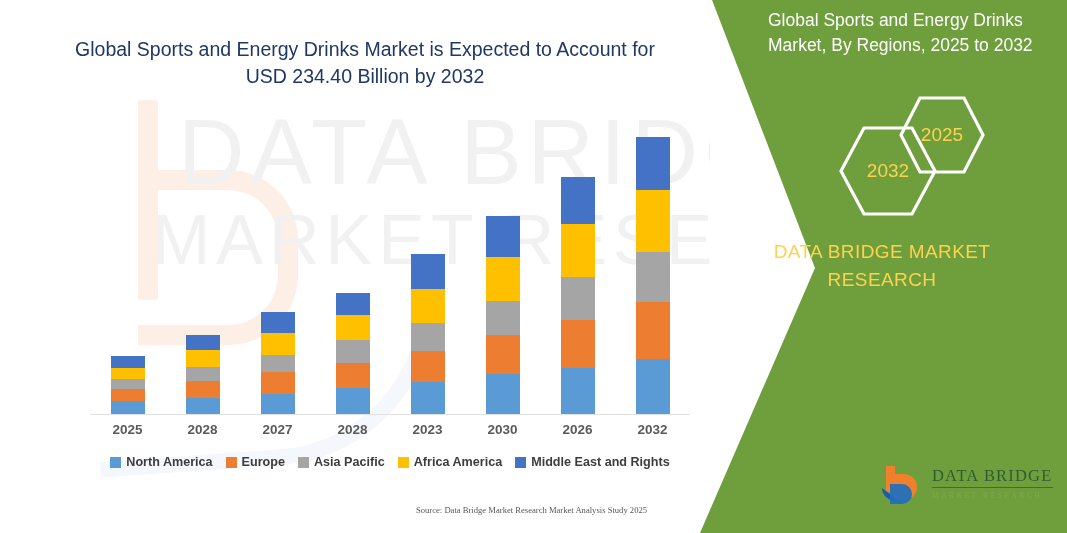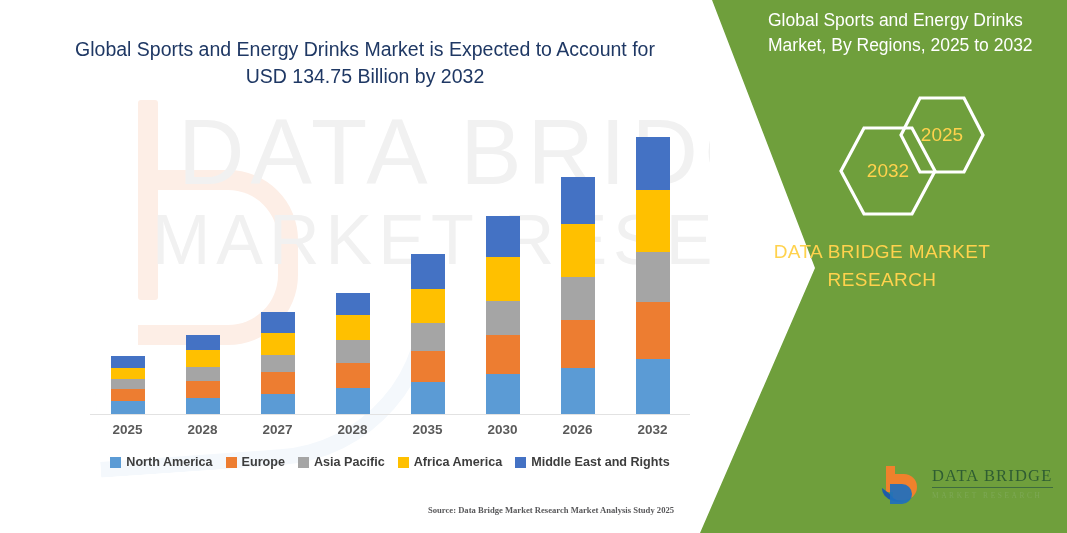--- a/index.html
+++ b/index.html
@@ -57,22 +57,22 @@
   .legend{position:absolute;left:90px;top:455px;width:600px;display:flex;
     justify-content:center;align-items:center;gap:13px;}
   .lg-item{display:flex;align-items:center;gap:5px;}
   .lg-swatch{width:11px;height:11px;display:inline-block;}
   .lg-label{color:#3d3d3d;font-size:12.6px;font-weight:bold;white-space:nowrap;}
 
   
   .footer{position:absolute;left:0;top:505px;width:700px;height:22px;}
   .foot-l{position:absolute;left:82px;top:0;color:#58585a;font-size:8.6px;
     font-family:"Liberation Serif",serif;}
-  .foot-r{position:absolute;left:428px;top:0;color:#58585a;font-size:8.6px;
-    font-family:"Liberation Serif",serif;font-weight:bold;}
+  .foot-r{position:absolute;left:416px;top:0;color:#58585a;font-size:8.6px;
+    font-family:"Liberation Serif",serif;}
 
   
   .logo{position:absolute;left:880px;top:460px;width:175px;height:50px;}
   .logo-mark{position:absolute;left:0;top:2px;width:46px;height:46px;}
   .logo-txt{position:absolute;left:52px;top:6px;}
   .logo-t1{color:#2f5d32;font-size:16.5px;letter-spacing:1.2px;font-family:"Liberation Serif",serif;
      border-bottom:1.5px solid #3f6b3f;padding-bottom:1px;}
   .logo-t2{color:#7da855;font-size:7.4px;letter-spacing:2.6px;margin-top:3px;
      font-family:"Liberation Serif",serif;}
 </style>
@@ -84,21 +84,21 @@
   <div class="wm">
     <div class="wm-b">
       <div class="stem"></div>
       <div class="bowl"></div>
     </div>
     <div class="wm-swoosh"></div>
     <div class="wm-text wm-l1">DATA BRIDGE</div>
     <div class="wm-text wm-l2">MARKET RESEARCH</div>
   </div>
 
-  <div class="chart-title">Global Sports and Energy Drinks Market is Expected to Account for USD 134.75 Billion by 2032</div>
+  <div class="chart-title">Global Sports and Energy Drinks Market is Expected to Account for USD 234.40 Billion by 2032</div>
 
   <div class="chart">
     <div class="axis-line"></div>
     <div class="bars" id="bars">
         <div class="bar">
           <div class="seg" title="North America 2025" style="height: 13px; background: rgb(91, 155, 213);"></div>
           <div class="seg" title="Europe 2025" style="height: 12px; background: rgb(237, 125, 49);"></div>
           <div class="seg" title="Asia Pacific 2025" style="height: 10px; background: rgb(165, 165, 165);"></div>
           <div class="seg" title="South America 2025" style="height: 11px; background: rgb(255, 192, 0);"></div>
           <div class="seg" title="Middle East and Africa 2025" style="height: 12px; background: rgb(68, 114, 196);"></div>
@@ -153,21 +153,21 @@
           <div class="seg" title="Middle East and Africa 2032" style="height: 53px; background: rgb(68, 114, 196);"></div>
         </div>
       </div>
   </div>
 
   <div class="xlabels" id="xlabels">
       <div class="xlabel">2025</div>
       <div class="xlabel">2028</div>
       <div class="xlabel">2027</div>
       <div class="xlabel">2028</div>
-      <div class="xlabel">2035</div>
+      <div class="xlabel">2023</div>
       <div class="xlabel">2030</div>
       <div class="xlabel">2026</div>
       <div class="xlabel">2032</div>
     </div>
 
   <div class="legend" id="legend">
       <div class="lg-item">
         <span class="lg-swatch" style="background: rgb(91, 155, 213);"></span>
         <span class="lg-label">North America</span>
       </div>

